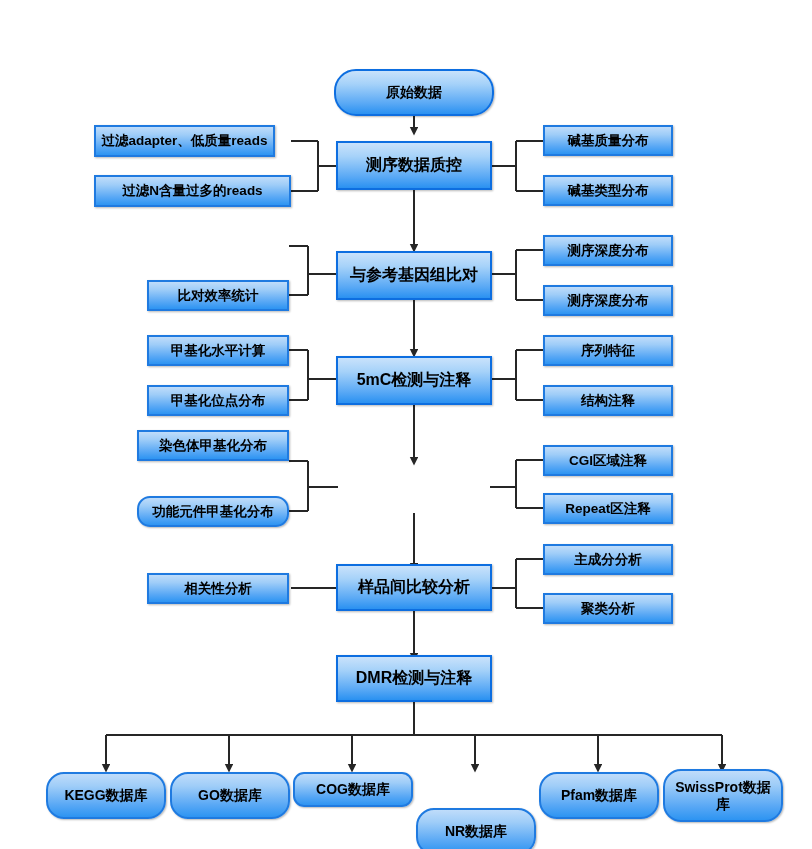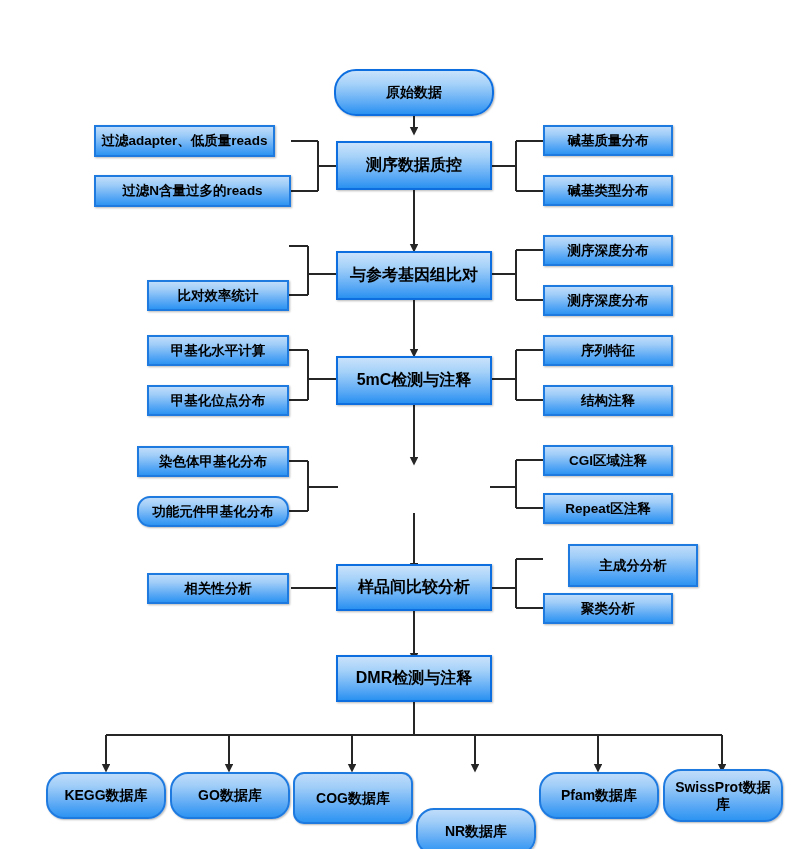--- a/index.html
+++ b/index.html
@@ -179,21 +179,21 @@
     <span class="node-label">比对效率统计</span>
   </div>
 
   <div class="node leaf" style="left:147px; top:335px; width:142px; height:31px;">
     <span class="node-label">甲基化水平计算</span>
   </div>
   <div class="node leaf" style="left:147px; top:385px; width:142px; height:31px;">
     <span class="node-label">甲基化位点分布</span>
   </div>
 
-  <div class="node leaf" style="left:137px; top:446px; width:152px; height:31px;">
+  <div class="node leaf" style="left:137px; top:430px; width:152px; height:31px;">
     <span class="node-label">染色体甲基化分布</span>
   </div>
   <div class="node leaf" style="left:137px; top:496px; width:152px; height:31px;border-radius:13px;">
     <span class="node-label">功能元件甲基化分布</span>
   </div>
 
   <div class="node leaf" style="left:147px; top:573px; width:142px; height:31px;">
     <span class="node-label">相关性分析</span>
   </div>
 
@@ -218,34 +218,34 @@
     <span class="node-label">结构注释</span>
   </div>
 
   <div class="node leaf" style="left:543px; top:445px; width:130px; height:31px;">
     <span class="node-label">CGI区域注释</span>
   </div>
   <div class="node leaf" style="left:543px; top:493px; width:130px; height:31px;">
     <span class="node-label">Repeat区注释</span>
   </div>
 
-  <div class="node leaf" style="left:543px; top:544px; width:130px; height:43px;margin-left:25px;">
+  <div class="node leaf" style="left:543px; top:544px; width:130px; height:31px;">
     <span class="node-label">主成分分析</span>
   </div>
   <div class="node leaf" style="left:543px; top:593px; width:130px; height:31px;">
     <span class="node-label">聚类分析</span>
   </div>
 
   <div class="node db" style="left:46px; top:772px; width:120px; height:47px;">
     <span class="node-label">KEGG数据库</span>
   </div>
   <div class="node db" style="left:170px; top:772px; width:120px; height:47px;">
     <span class="node-label">GO数据库</span>
   </div>
-  <div class="node db" style="left:293px; top:772px; width:120px; height:52px;border-radius:11px;">
+  <div class="node db" style="left:293px; top:772px; width:120px; height:35px;border-radius:11px;">
     <span class="node-label">COG数据库</span>
   </div>
   <div class="node db" style="left:416px; top:772px; width:120px; height:47px;margin-top:36px;">
     <span class="node-label">NR数据库</span>
   </div>
   <div class="node db" style="left:539px; top:772px; width:120px; height:47px;">
     <span class="node-label">Pfam数据库</span>
   </div>
   <div class="node db" style="left:663px; top:769px; width:120px; height:53px;">
     <span class="node-label">SwissProt数据

